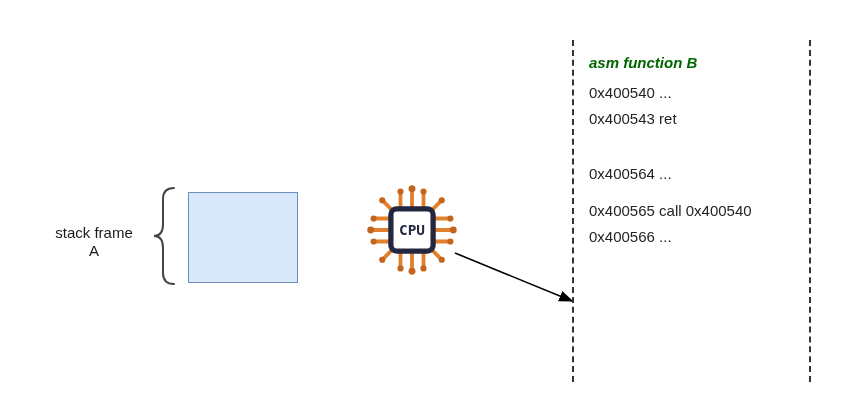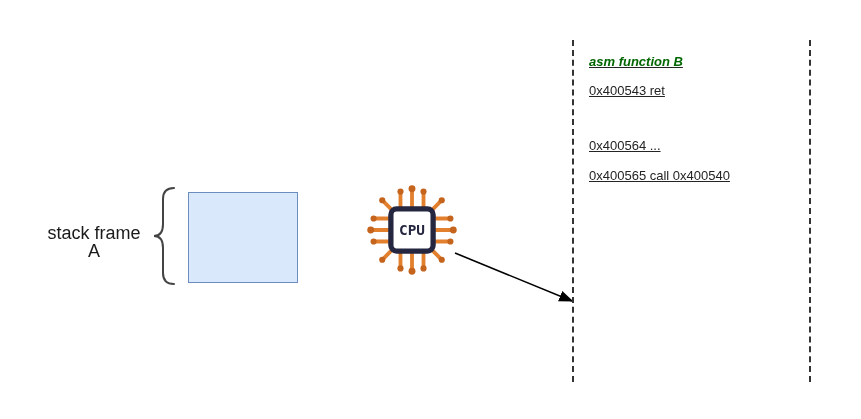--- a/index.html
+++ b/index.html
@@ -13,21 +13,21 @@
     background: #ffffff;
     overflow: hidden;
   }
 
   
   .stack-label {
     position: absolute;
     left: 38px; top: 224px;
     width: 112px;
     text-align: center;
-    font-size: 18px;
+    font-size: 15px;
     color: #1a1a1a;
     line-height: 18px;
   }
   .stack-brace {
     position: absolute;
     left: 152px; top: 186px;
   }
   .stack-box {
     position: absolute;
     left: 188px; top: 192px;
@@ -58,23 +58,22 @@
     width: 0;
     border-left: 2px dashed #333333;
   }
   .mem-boundary.left  { left: 572px; }
   .mem-boundary.right { left: 809px; }
 
   .asm-col {
     position: absolute;
     left: 589px; top: 54px;
     width: 212px;
-    font-size: 13px;
+    font-size: 15px;
     color: #242424;
-    text-decoration: underline;
   }
   .asm-title {
     font-style: italic;
     font-weight: bold;
     color: #006600;
     margin-bottom: 13px;
   }
   .asm-line {
     margin-bottom: 8px;
     line-height: 18px;
@@ -153,23 +152,25 @@
     <line x1="5" y1="8" x2="122" y2="56" stroke="#000000" stroke-width="1.6" marker-end="url(#arrowhead)"></line>
   </svg>
 
   <div class="mem-boundary left"></div>
   <div class="mem-boundary right"></div>
 
   <div class="asm-col">
 
     <div class="asm-section">
       <div class="asm-title">asm function B</div>
+      <div class="asm-line">0x400540 ...</div>
       <div class="asm-line">0x400543 ret</div>
     </div>
 
     <div class="asm-section second">
       <div class="asm-line" style="margin-top:14px;">0x400564 ...</div>
-      <div class="asm-line" style="margin-top:12px;">0x400565 call 0x400540</div>
+      <div class="asm-line" style="margin-top:19px;">0x400565 call 0x400540</div>
+      <div class="asm-line">0x400566 ...</div>
     </div>
 
   </div>
 
 </div>
 
 </body></html>

